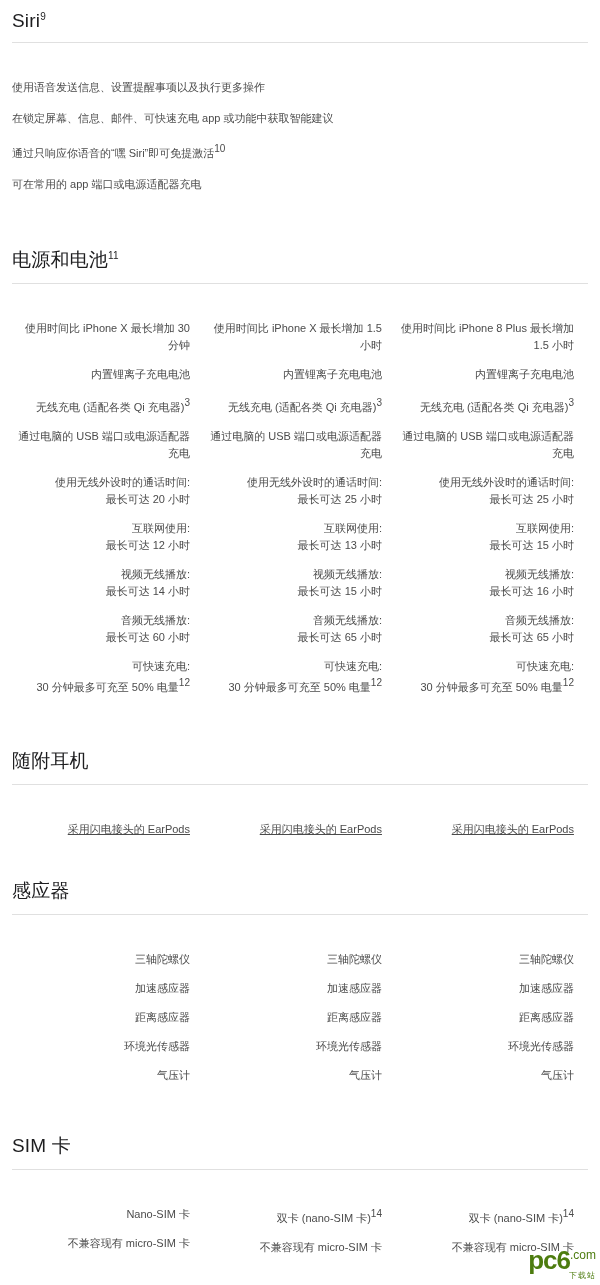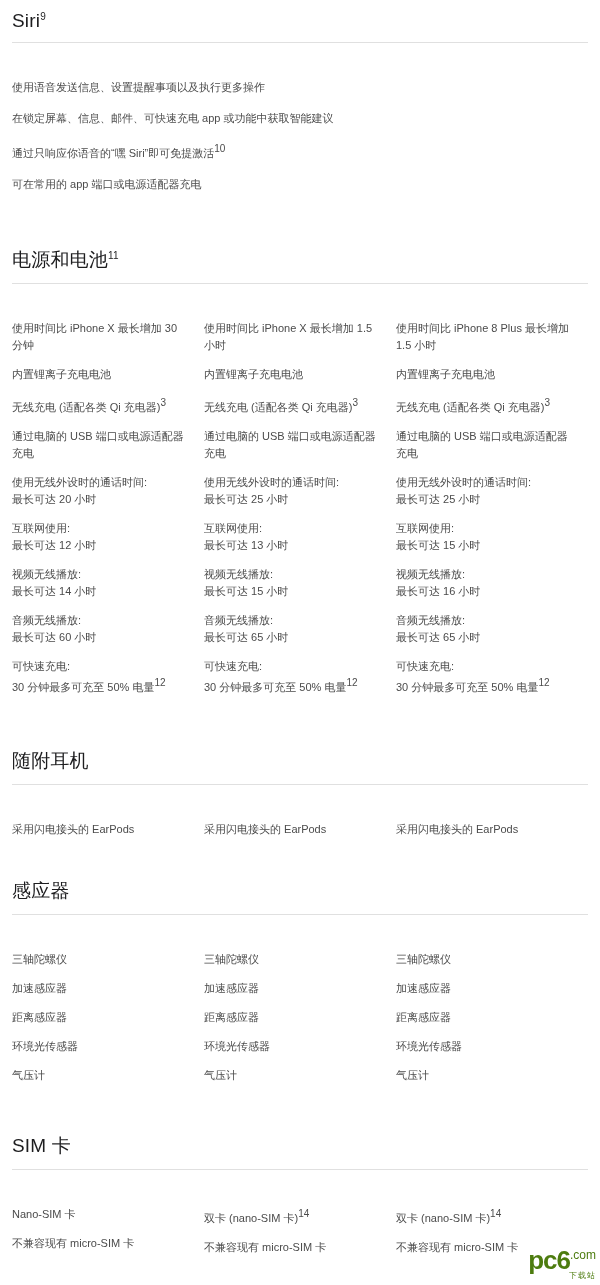--- a/index.html
+++ b/index.html
@@ -40,39 +40,40 @@
     border-top: 1px solid #e0e0e0;
     margin: 0 0 14px 0;
   }
   .cols {
     display: flex;
     width: 100%;
   }
   .col {
     width: 33.3333%;
     padding-right: 14px;
+    text-align: right;
   }
   .feat {
     font-size: 11px;
     line-height: 1.55;
     color: #4b4b4b;
     margin: 12px 0 12px 0;
     white-space: pre-line;
   }
   .feat sup {
     font-size: 10px;
     vertical-align: super;
   }
   .spacer-lg { height: 40px; }
   .spacer-md { height: 22px; }
   .spacer-sm { height: 10px; }
   .siri-list .feat { margin-bottom: 14px; }
   .sensors .feat { margin-bottom: 9px; }
   .sim .feat { margin-bottom: 10px; }
-  .earpods .feat { margin-bottom: 0; }
+  .earpods .feat { margin-bottom: 0; text-decoration: underline; }
   .watermark {
     position: absolute;
     right: 4px;
     bottom: 4px;
     font-family: "Liberation Sans", sans-serif;
     font-size: 26px;
     font-weight: 700;
     color: #4d7c0f;
     letter-spacing: -1px;
     user-select: none;

